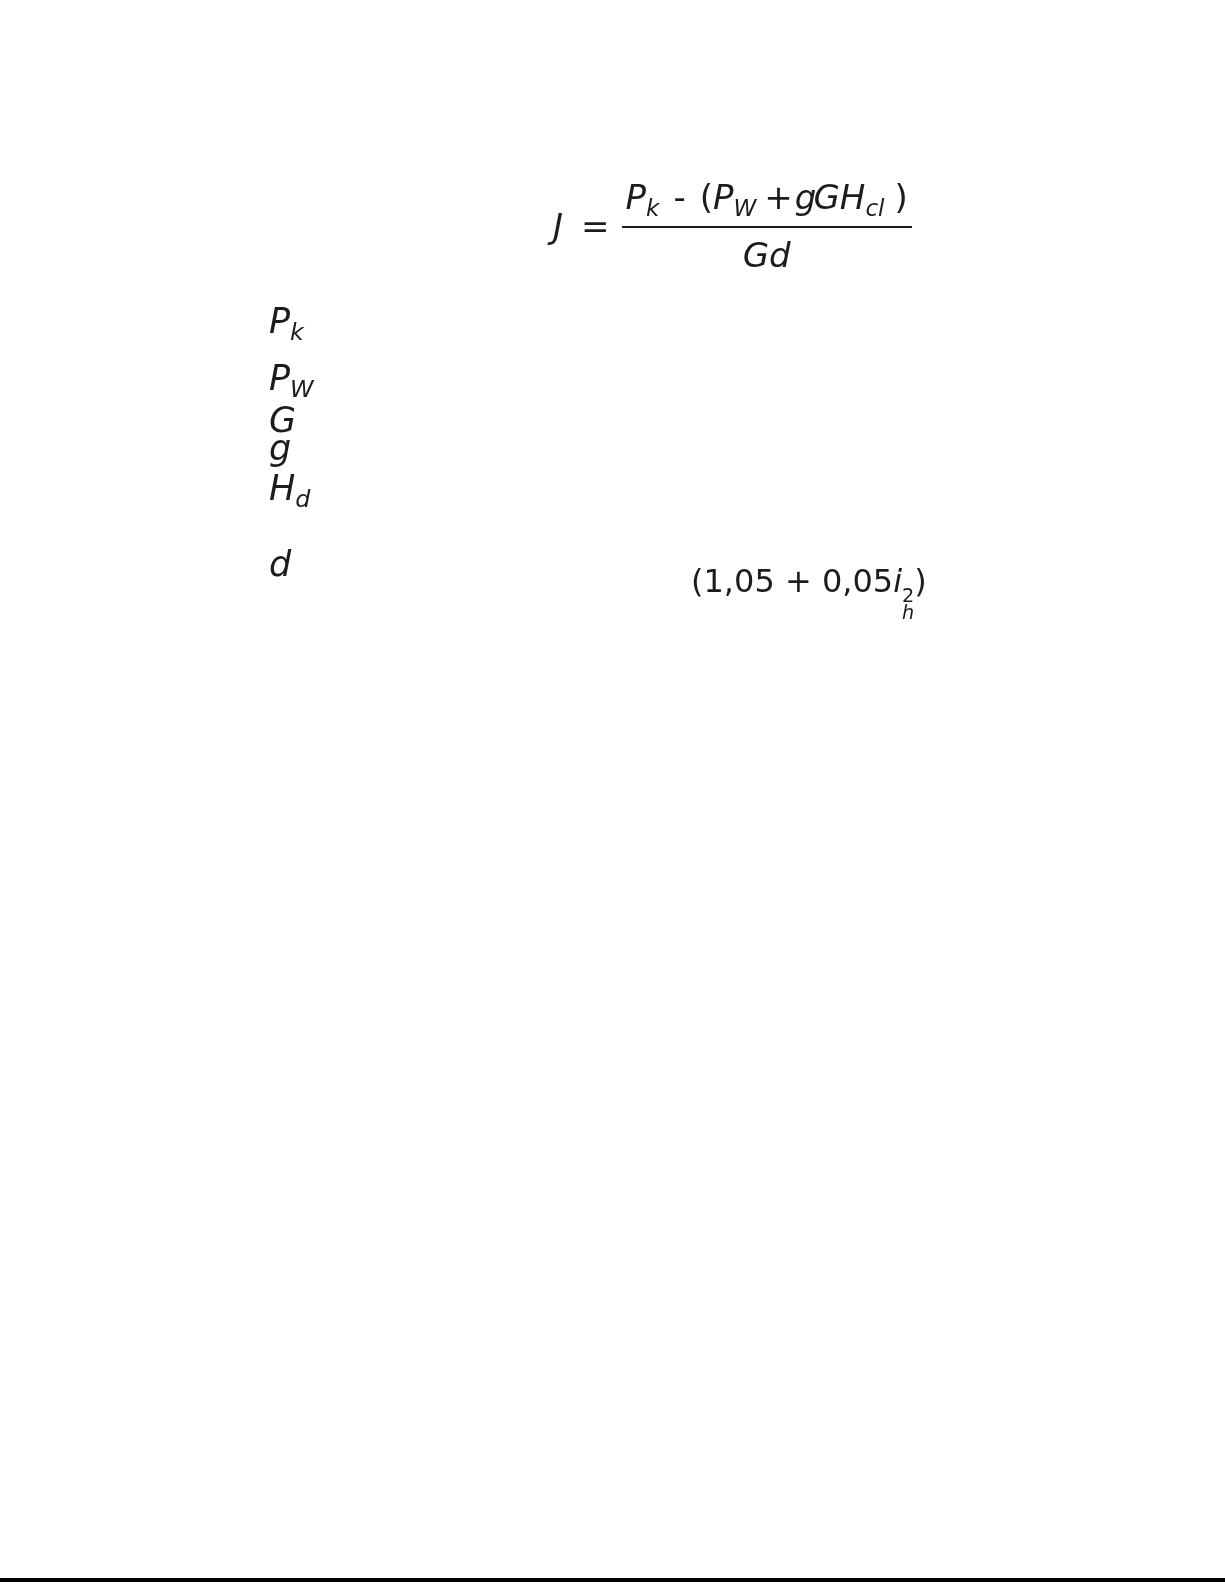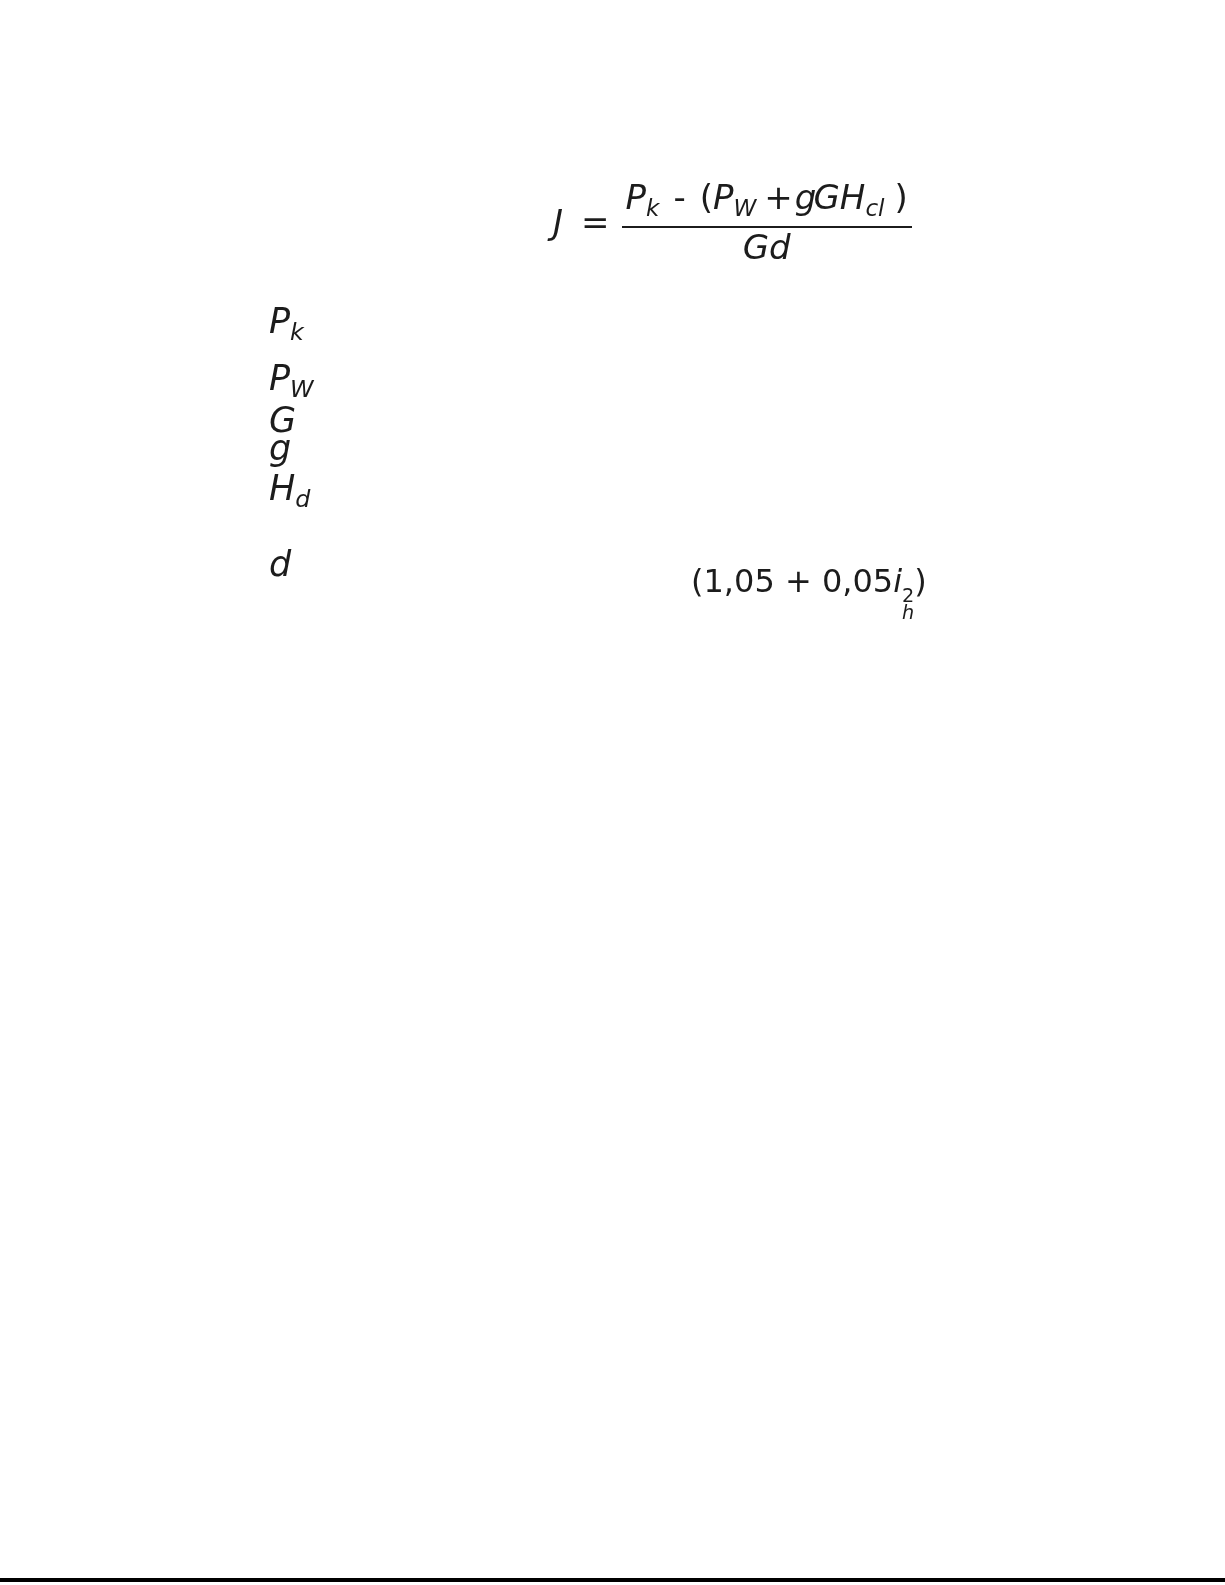--- a/index.html
+++ b/index.html
@@ -36,21 +36,21 @@
     align-items: center;
   }
   .numerator {
     display: flex;
     align-items: baseline;
     padding: 0 4px 4px 4px;
     border-bottom: 2px solid #1c1c1c;
     white-space: nowrap;
   }
   .denominator {
-    padding-top: 0;
+    padding-top: 8px;
   }
   .sub {
     font-size: 0.68em;
     vertical-align: -0.3em;
     font-style: italic;
   }
   .upright { font-style: normal; }
 
   .tok-term1 { margin-right: 14px; }
   .tok-minus { margin-right: 14px; font-style: normal; }

